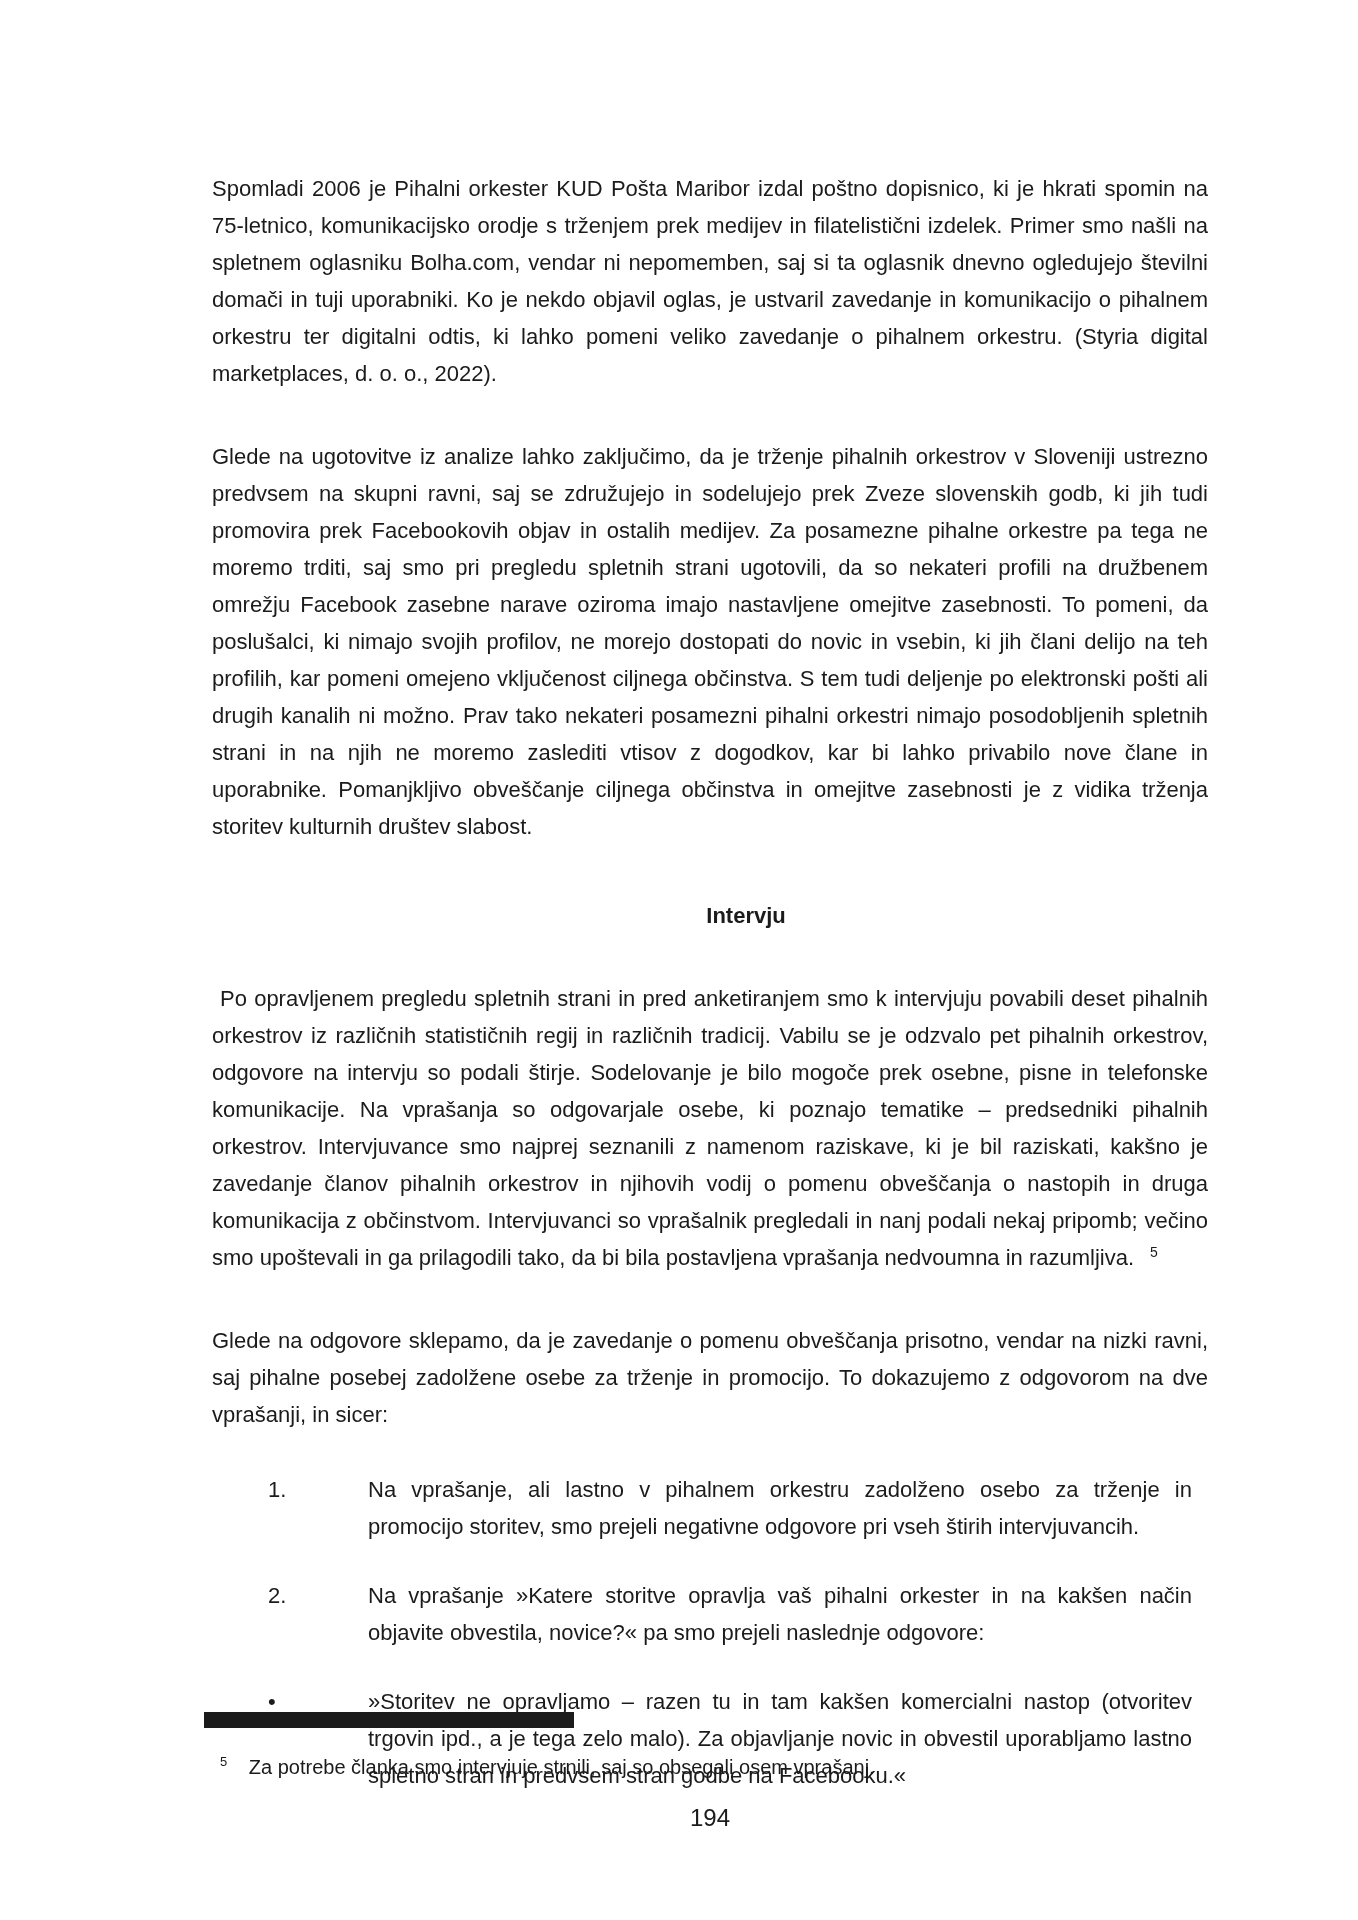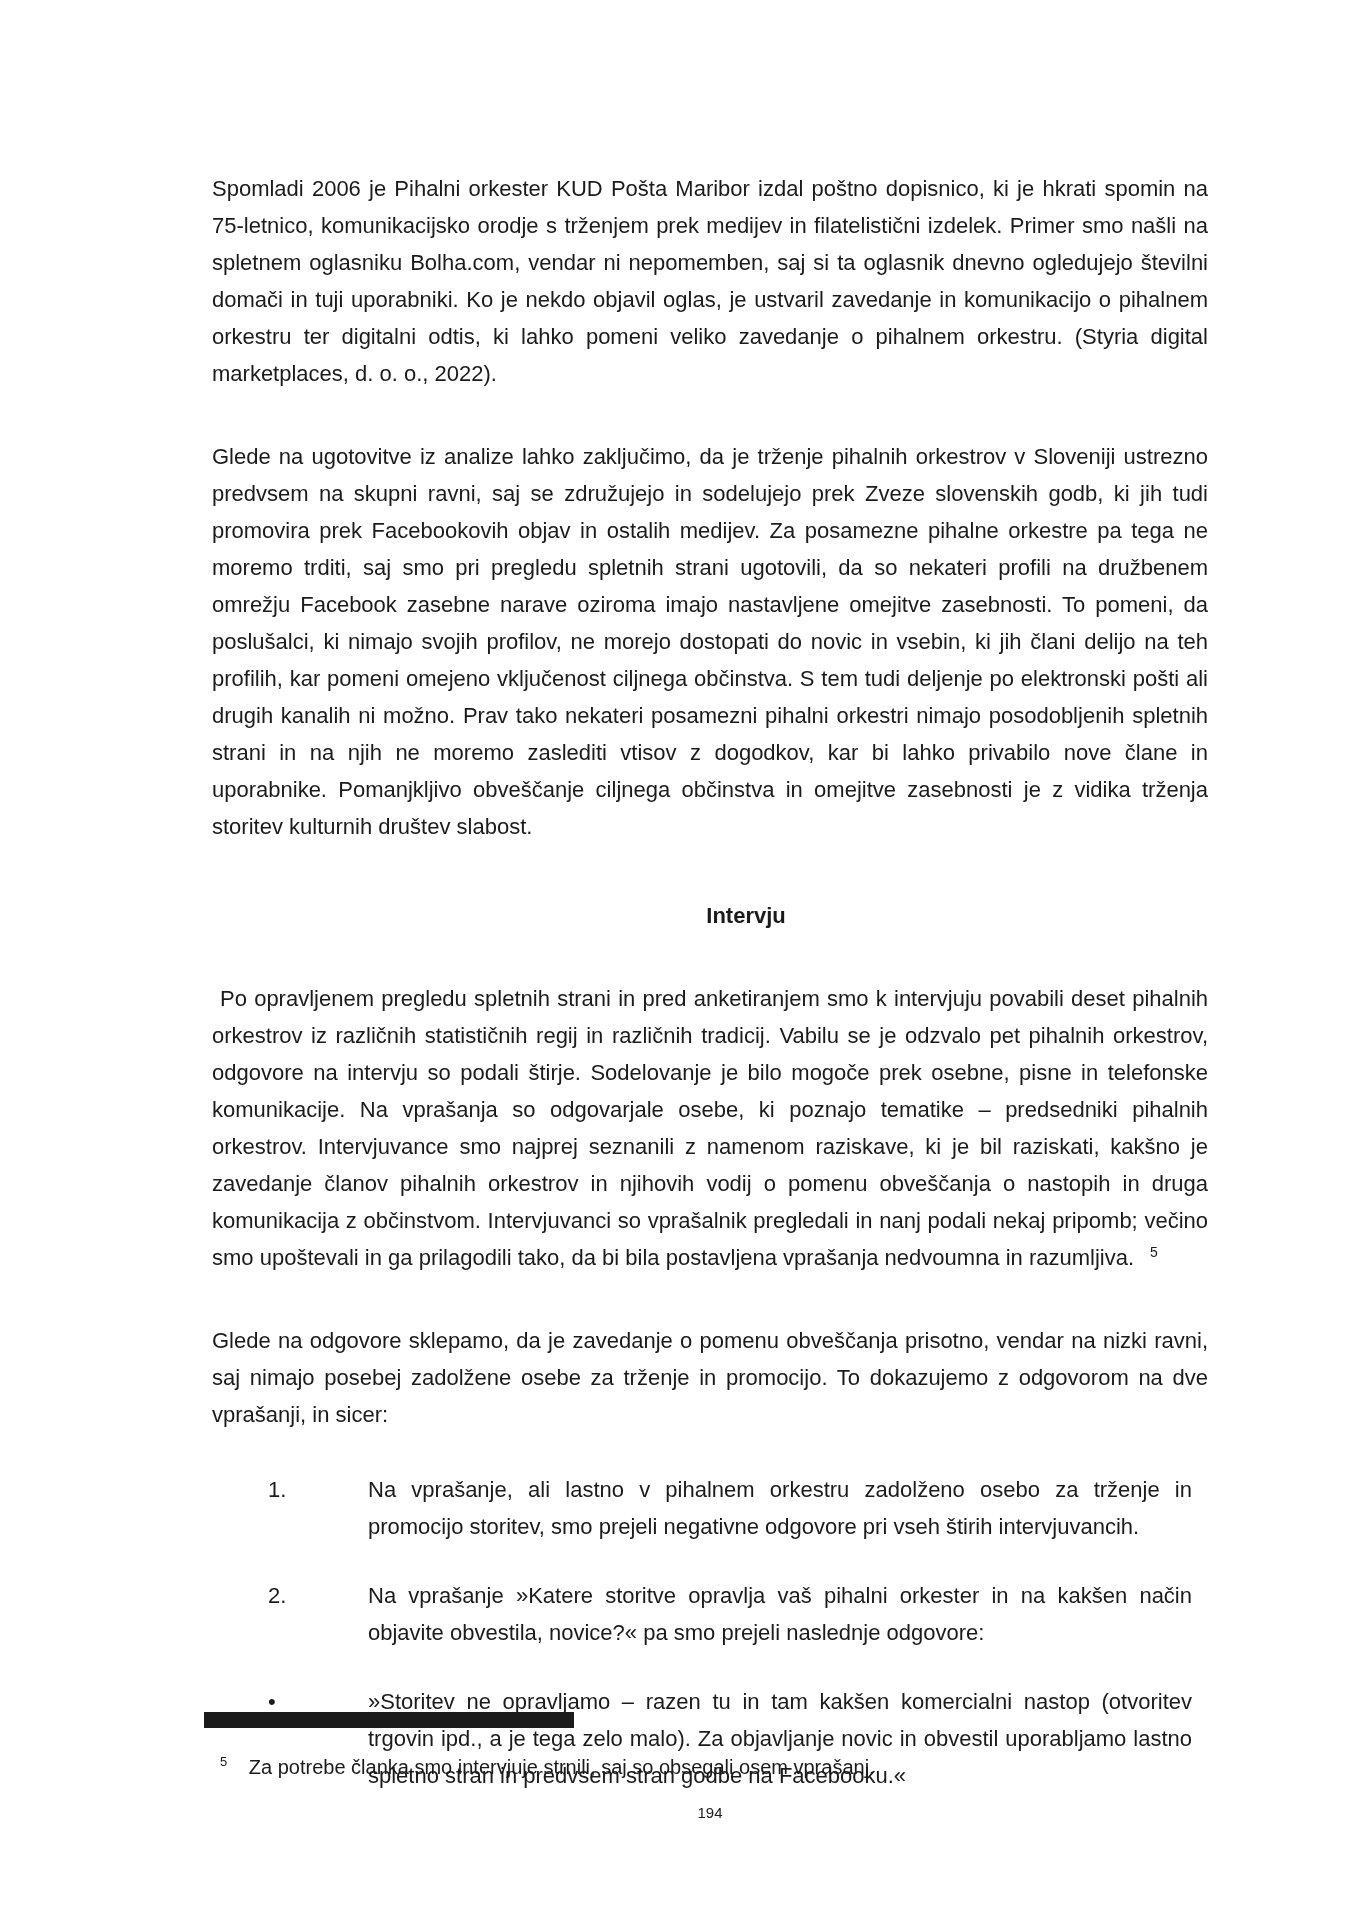--- a/index.html
+++ b/index.html
@@ -66,38 +66,38 @@
   }
   .footnote {
     margin-top: 18px;
     font-size: 20px;
     line-height: 26px;
   }
   .footnote .fn-ref { font-size: 13px; }
   .page-number {
     margin-top: 8px;
     text-align: center;
-    font-size: 15px;
+    font-size: 24px;
   }
 </style>
 </head>
 <body>
 
 <div class="page">
   <div class="content">
 
     <p class="body-text">Spomladi 2006 je Pihalni orkester KUD Pošta Maribor izdal poštno dopisnico, ki je hkrati spomin na 75-letnico, komunikacijsko orodje s trženjem prek medijev in filatelistični izdelek. Primer smo našli na spletnem oglasniku Bolha.com, vendar ni nepomemben, saj si ta oglasnik dnevno ogledujejo številni domači in tuji uporabniki. Ko je nekdo objavil oglas, je ustvaril zavedanje in komunikacijo o pihalnem orkestru ter digitalni odtis, ki lahko pomeni veliko zavedanje o pihalnem orkestru. (Styria digital marketplaces, d. o. o., 2022).</p>
 
     <p class="body-text">Glede na ugotovitve iz analize lahko zaključimo, da je trženje pihalnih orkestrov v Sloveniji ustrezno predvsem na skupni ravni, saj se združujejo in sodelujejo prek Zveze slovenskih godb, ki jih tudi promovira prek Facebookovih objav in ostalih medijev. Za posamezne pihalne orkestre pa tega ne moremo trditi, saj smo pri pregledu spletnih strani ugotovili, da so nekateri profili na družbenem omrežju Facebook zasebne narave oziroma imajo nastavljene omejitve zasebnosti. To pomeni, da poslušalci, ki nimajo svojih profilov, ne morejo dostopati do novic in vsebin, ki jih člani delijo na teh profilih, kar pomeni omejeno vključenost ciljnega občinstva. S tem tudi deljenje po elektronski pošti ali drugih kanalih ni možno. Prav tako nekateri posamezni pihalni orkestri nimajo posodobljenih spletnih strani in na njih ne moremo zaslediti vtisov z dogodkov, kar bi lahko privabilo nove člane in uporabnike. Pomanjkljivo obveščanje ciljnega občinstva in omejitve zasebnosti je z vidika trženja storitev kulturnih društev slabost.</p>
 
     <h2 class="section-heading">Intervju</h2>
 
     <p class="body-text"><span>Po opravljenem pregledu spletnih strani in pred anketiranjem smo k intervjuju povabili deset pihalnih orkestrov iz različnih statističnih regij in različnih tradicij. Vabilu se je odzvalo pet pihalnih orkestrov, odgovore na intervju so podali štirje. Sodelovanje je bilo mogoče prek osebne, pisne in telefonske komunikacije. Na vprašanja so odgovarjale osebe, ki poznajo tematike – predsedniki pihalnih orkestrov. Intervjuvance smo najprej seznanili z namenom raziskave, ki je bil raziskati, kakšno je zavedanje članov pihalnih orkestrov in njihovih vodij o pomenu obveščanja o nastopih in druga komunikacija z občinstvom. Intervjuvanci so vprašalnik pregledali in nanj podali nekaj pripomb; večino smo upoštevali in ga prilagodili tako, da bi bila postavljena vprašanja nedvoumna in razumljiva.</span><sup class="fn-ref">5</sup></p>
 
-    <p class="body-text para-after-list-intro">Glede na odgovore sklepamo, da je zavedanje o pomenu obveščanja prisotno, vendar na nizki ravni, saj nimajo posebej zadolžene osebe za trženje in promocijo. To dokazujemo z odgovorom na dve vprašanji, in sicer:</p>
+    <p class="body-text para-after-list-intro">Glede na odgovore sklepamo, da je zavedanje o pomenu obveščanja prisotno, vendar na nizki ravni, saj pihalne posebej zadolžene osebe za trženje in promocijo. To dokazujemo z odgovorom na dve vprašanji, in sicer:</p>
 
     <div class="list">
 
       <div class="list-item">
         <span class="list-marker">1.</span>
         <span class="list-text">Na vprašanje, ali lastno v pihalnem orkestru zadolženo osebo za trženje in promocijo storitev, smo prejeli negativne odgovore pri vseh štirih intervjuvancih.</span>
       </div>
 
       <div class="list-item">
         <span class="list-marker">2.</span>

